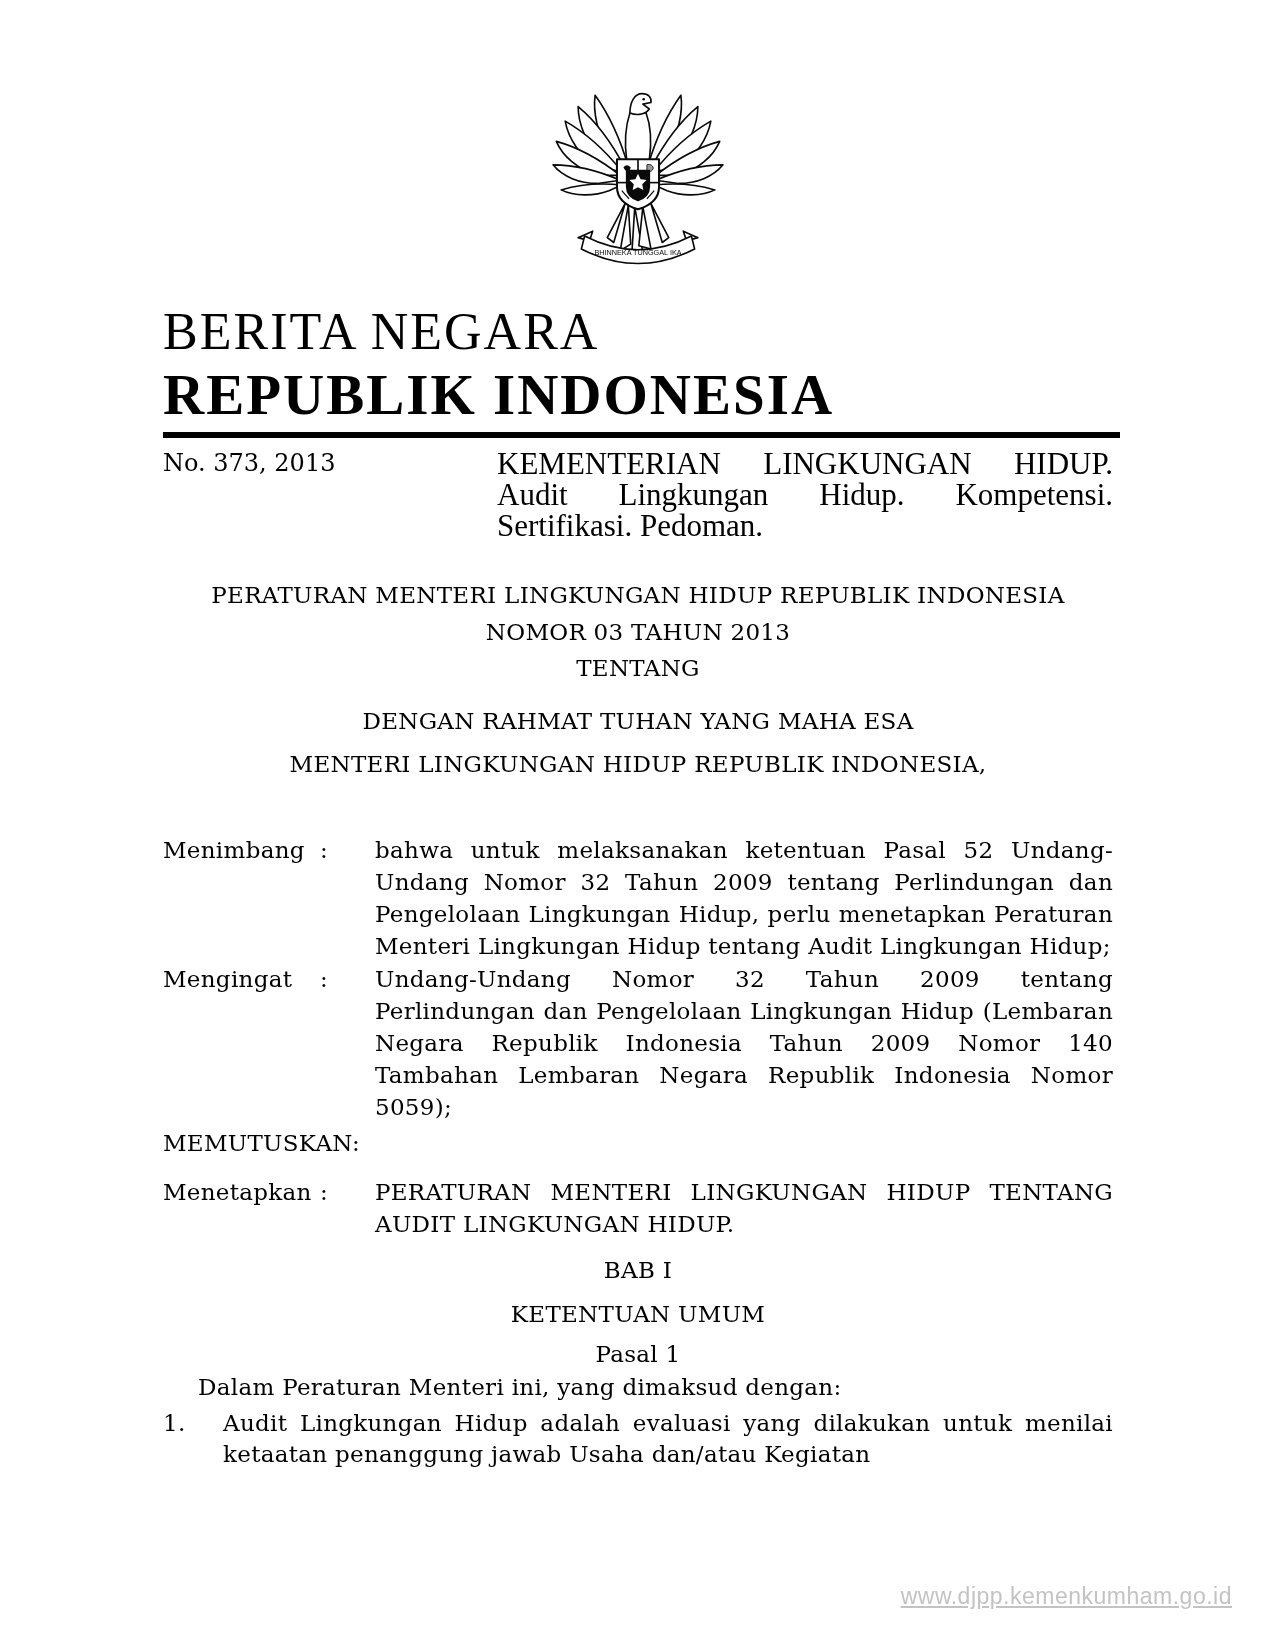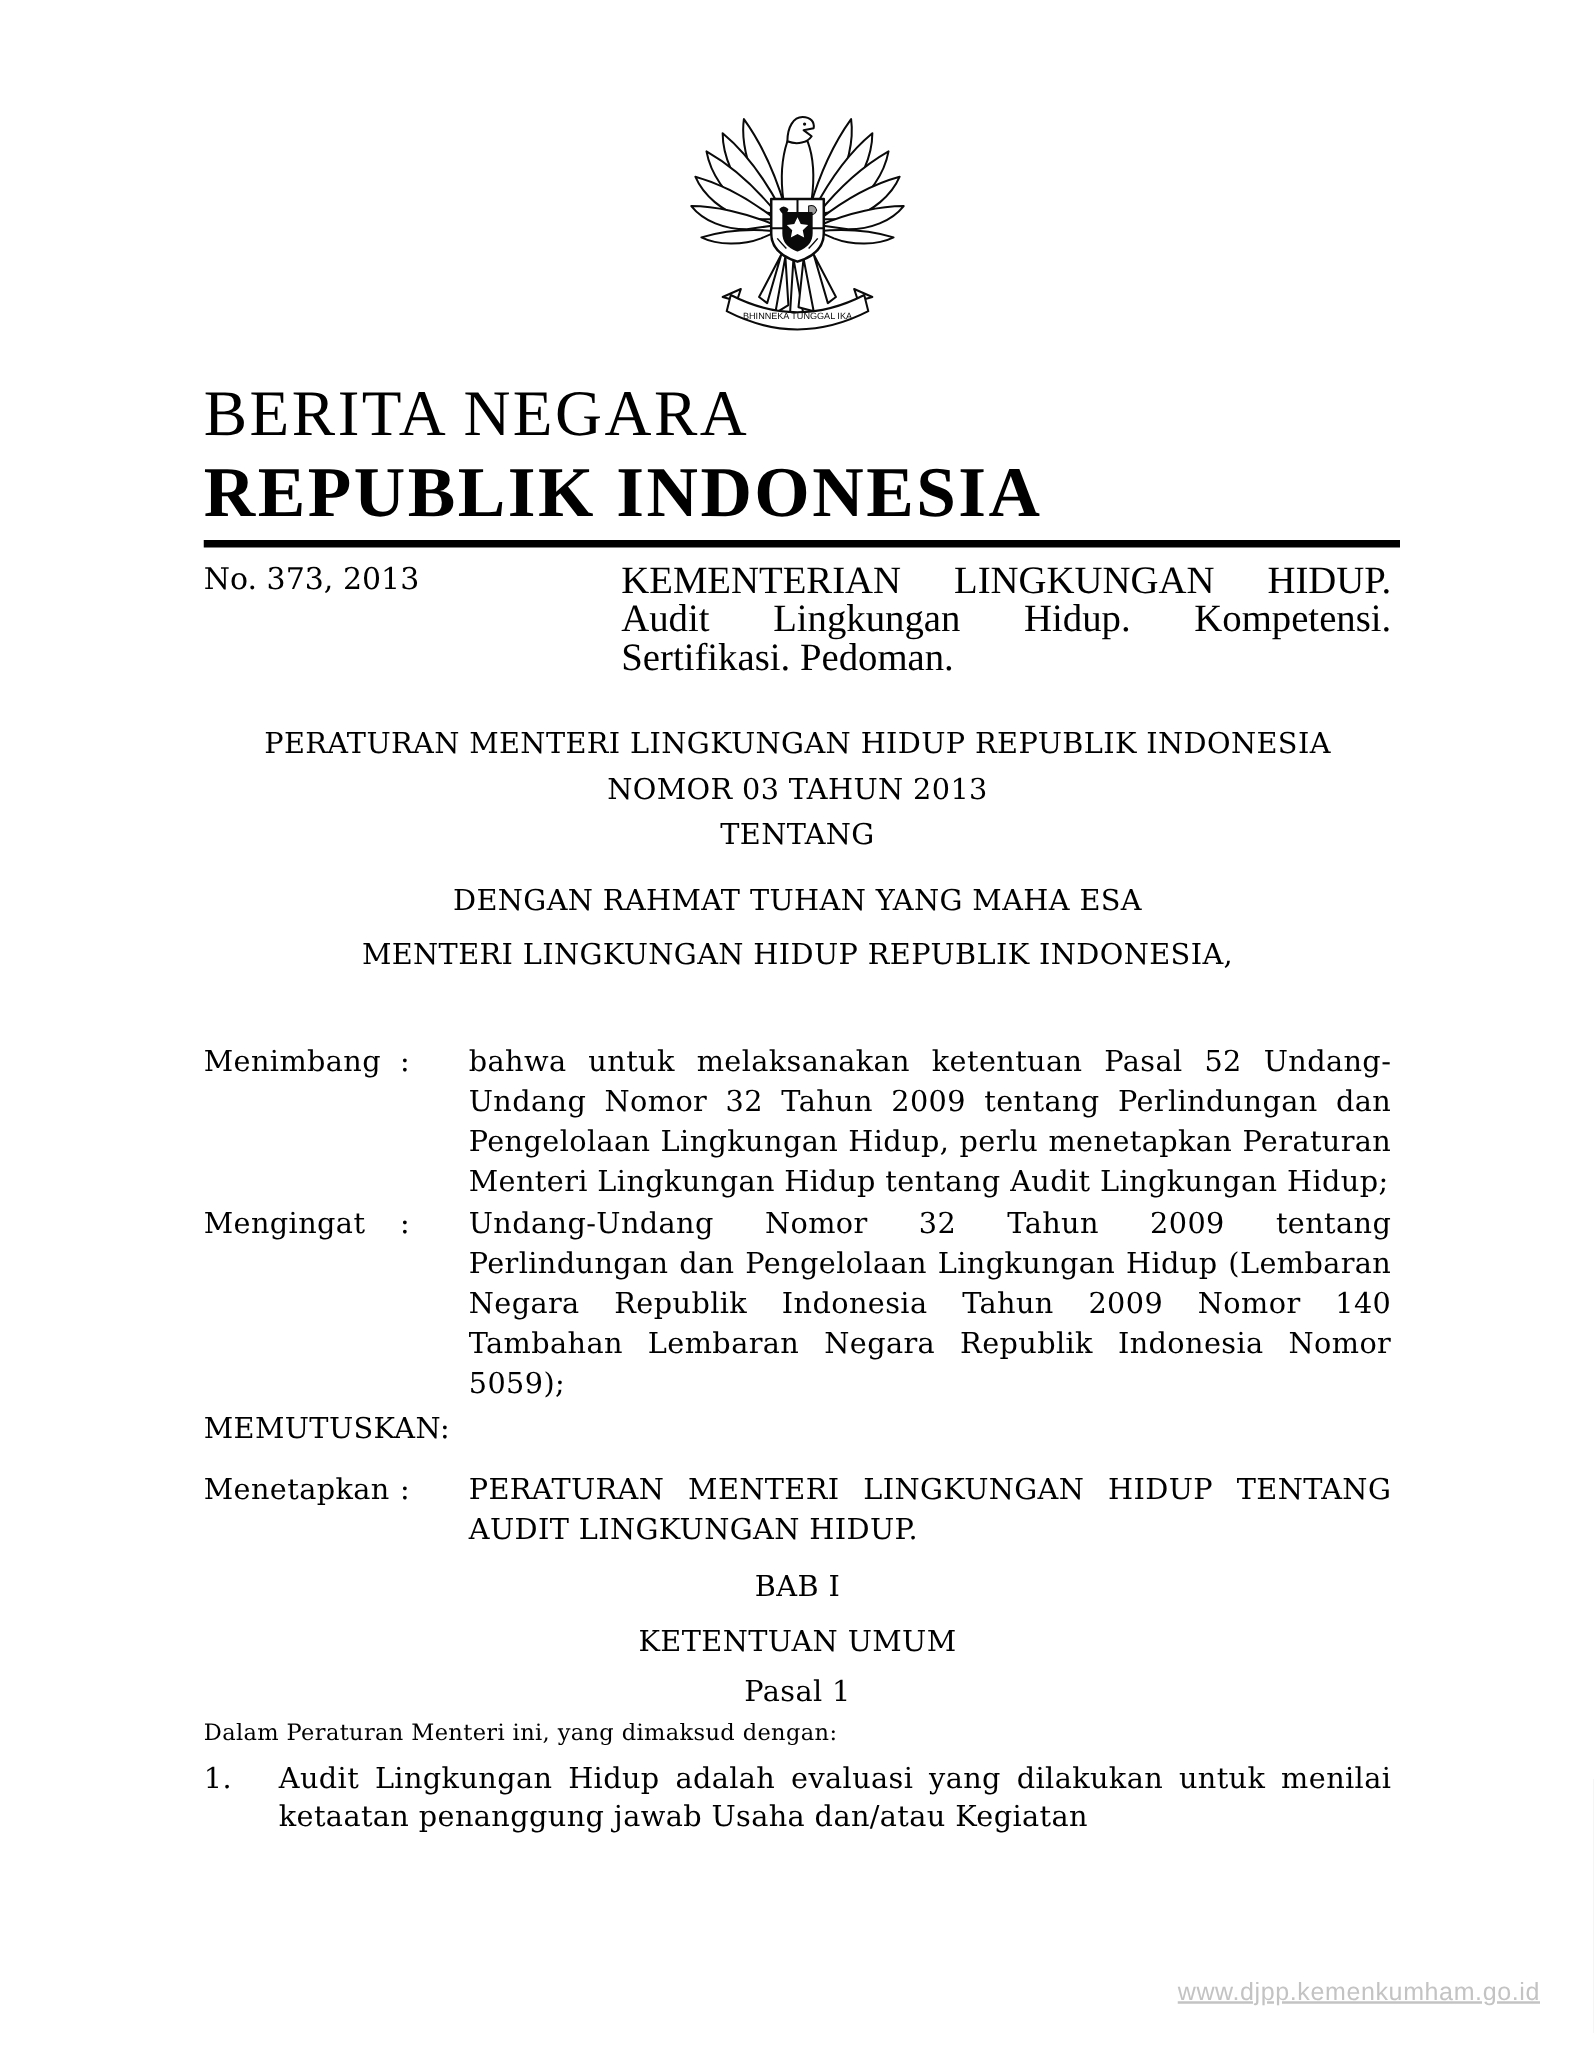--- a/index.html
+++ b/index.html
@@ -82,38 +82,39 @@
     font-size:23px;line-height:34px;
     letter-spacing:0.3px;
   }
   .hang-menetapkan{margin-top:16px;}
   
   .bab{margin-top:14px;line-height:33px;}
   .bab-title{margin-top:11px;line-height:33px;}
   .pasal{margin-top:7px;line-height:33px;}
   
   .para{
-    font-size:18px;line-height:32px;
+    font-size:23px;line-height:32px;
     letter-spacing:0.3px;
     text-align:justify;
+    margin-left:35px;
   }
   .list-item{
     margin-top:5px;
     display:grid;
     grid-template-columns:60px 1fr;
     font-size:23px;line-height:31px;
     letter-spacing:0.3px;
   }
   .list-item .litext{text-align:justify;}
   
   .watermark{
     position:absolute;
     right:43px;top:1583px;
     font-family:"Liberation Sans", sans-serif;
-    font-size:20px;
+    font-size:23px;
     color:#c3c3c3;
     text-decoration:underline;
     letter-spacing:0.5px;
   }
 </style>
 </head>
 <body>
 
 <div class="page">
   <div class="content">

